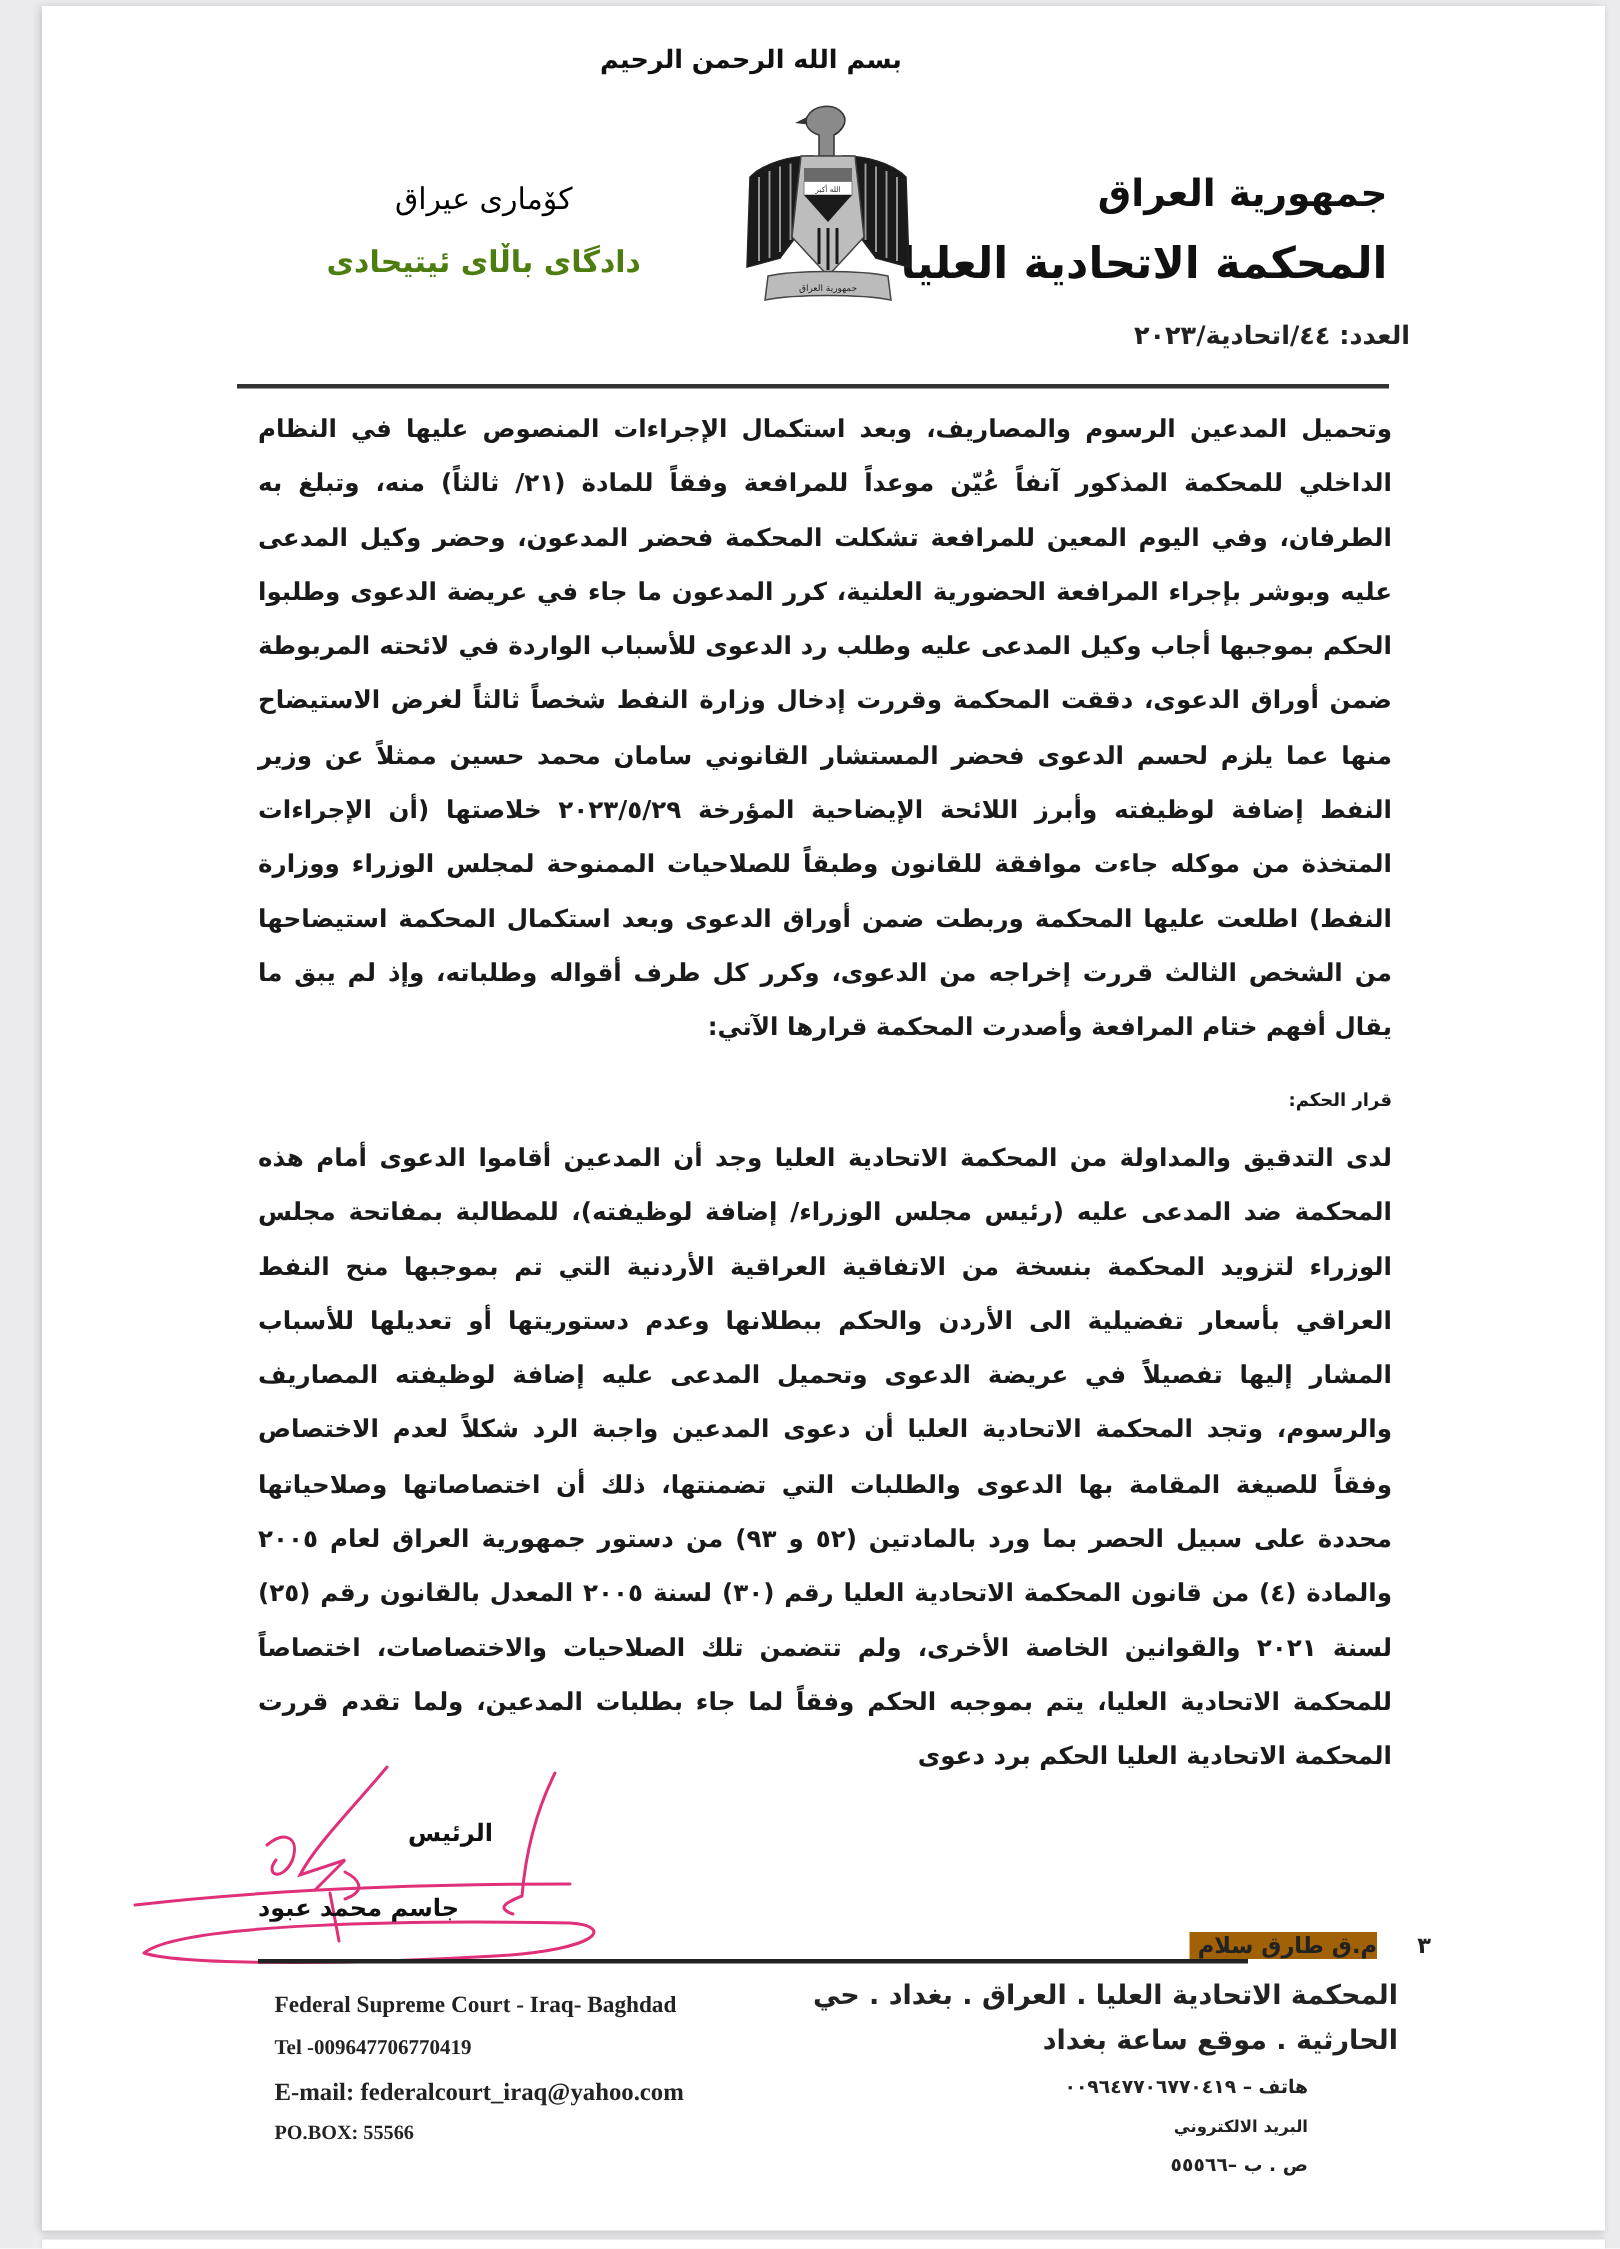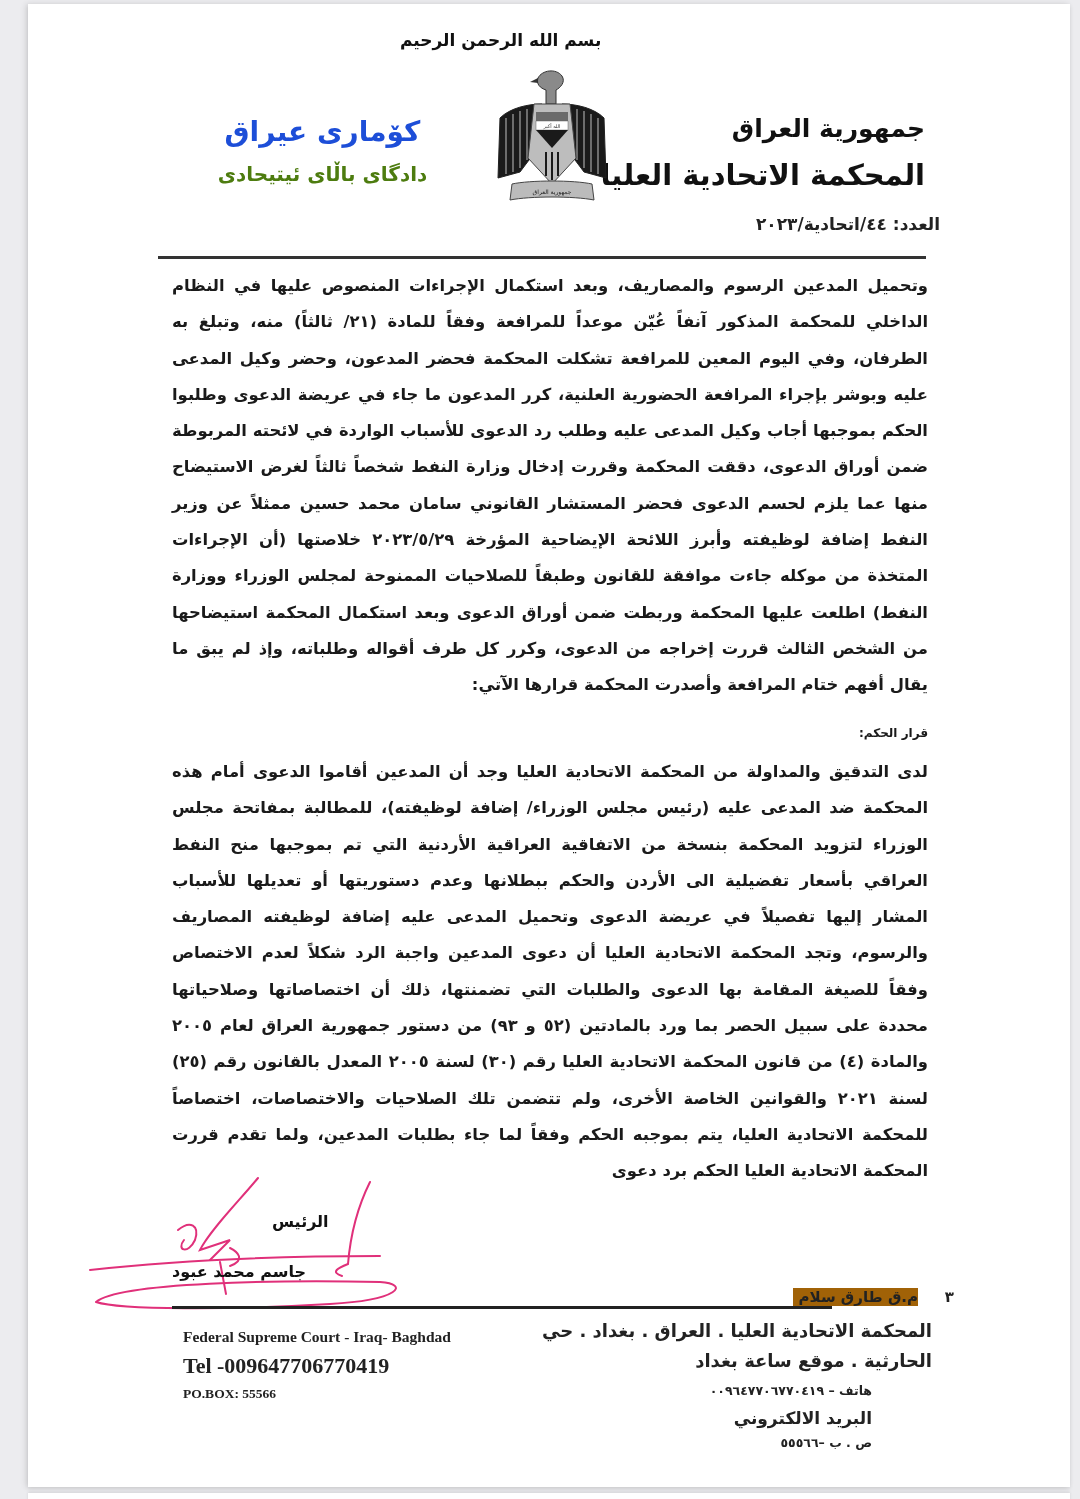--- a/index.html
+++ b/index.html
@@ -22,21 +22,21 @@
   .ar { direction: rtl; unicode-bidi: embed; }
   .basmala {
     left: 400px; top: 30px; width: 320px; text-align: left;
     font-weight: bold; font-size: 17px; color: #111;
   }
   .hdr-right { right: 155px; top: 108px; width: 340px; text-align: right; }
   .hdr-right .l1 { font-size: 25px; font-weight: bold; color: #111; line-height: 42px; }
   .hdr-right .l2 { font-size: 29px; font-weight: bold; color: #111; line-height: 50px; }
   .hdr-ref { right: 140px; top: 214px; font-size: 17px; font-weight: bold; color: #222; }
   .hdr-left { left: 200px; top: 112px; width: 245px; text-align: center; }
-  .hdr-left .l1 { font-size: 28px; font-weight: bold; color: #1d4ed8; line-height: 40px; }
+  .hdr-left .l1 { font-size: 20px; font-weight: normal; color: #000000; line-height: 40px; }
   .hdr-left .l2 { font-size: 20px; font-weight: bold; color: #4d7c0f; line-height: 44px; }
   .emblem { left: 490px; top: 68px; width: 124px; height: 150px; }
   .rule-top { left: 158px; top: 256px; width: 768px; height: 3px; background: #333; }
 
   .body-text {
     left: 172px; top: 268px; width: 756px;
     font-size: 16.4px; font-weight: bold; color: #1a1a1a;
     line-height: 36.3px; text-align: justify; text-align-last: right;
   }
   .body-text p { margin: 0; }
@@ -56,31 +56,31 @@
 
   .footer-rule { left: 172px; top: 1306px; width: 660px; height: 3px; background: #222; }
   .page-num { right: 126px; top: 1288px; font-size: 15px; font-weight: bold; color: #222; }
   .copyist { right: 162px; top: 1288px; font-size: 15px; font-weight: bold; color: #222; background: #a16207; padding-left: 6px; }
 
   .footer-en {
     left: 183px; top: 1323px; font-family: "Liberation Serif", serif;
     font-weight: bold; color: #222;
   }
   .footer-en .f1 { font-size: 15.5px; line-height: 28px; }
-  .footer-en .f2 { font-size: 22px; line-height: 30px; }
+  .footer-en .f2 { font-size: 14px; line-height: 30px; }
   .footer-en .f3 { font-size: 16.5px; line-height: 28px; }
   .footer-en .f4 { font-size: 13.5px; line-height: 26px; }
 
   .footer-ar {
     right: 120px; top: 1316px; width: 420px; text-align: right;
     font-weight: bold; color: #222;
   }
   .footer-ar .a1 { font-size: 18px; line-height: 30px; margin-right: 28px; }
   .footer-ar .a2 { font-size: 12.5px; line-height: 30px; margin-right: 88px; }
-  .footer-ar .a3 { font-size: 17px; line-height: 24px; margin-right: 88px; }
+  .footer-ar .a3 { font-size: 11px; line-height: 24px; margin-right: 88px; }
   .footer-ar .a4 { font-size: 12.5px; line-height: 26px; margin-right: 88px; }
 </style>
 </head>
 <body>
 
 <div class="page"></div>
 <div class="next-page-edge"></div>
 
 <div class="abs basmala ar">بسم الله الرحمن الرحيم</div>
 
@@ -154,20 +154,21 @@
 <div class="abs sig-title ar">الرئيس</div>
 <div class="abs sig-name ar">جاسم محمد عبود</div>
 
 <div class="abs footer-rule"></div>
 <div class="abs page-num ar">٣</div>
 <div class="abs copyist ar">م.ق طارق سلام</div>
 
 <div class="abs footer-en">
   <div class="f1">Federal Supreme Court - Iraq- Baghdad</div>
   <div class="f2">Tel -009647706770419</div>
+  <div class="f3">E-mail: federalcourt_iraq@yahoo.com</div>
   <div class="f4">PO.BOX: 55566</div>
 </div>
 
 <div class="abs footer-ar ar">
   <div class="a1">المحكمة الاتحادية العليا . العراق . بغداد . حي الحارثية . موقع ساعة بغداد</div>
   <div class="a2">هاتف – ٠٠٩٦٤٧٧٠٦٧٧٠٤١٩</div>
   <div class="a3">البريد الالكتروني</div>
   <div class="a4">ص . ب –٥٥٥٦٦</div>
 </div>
 

